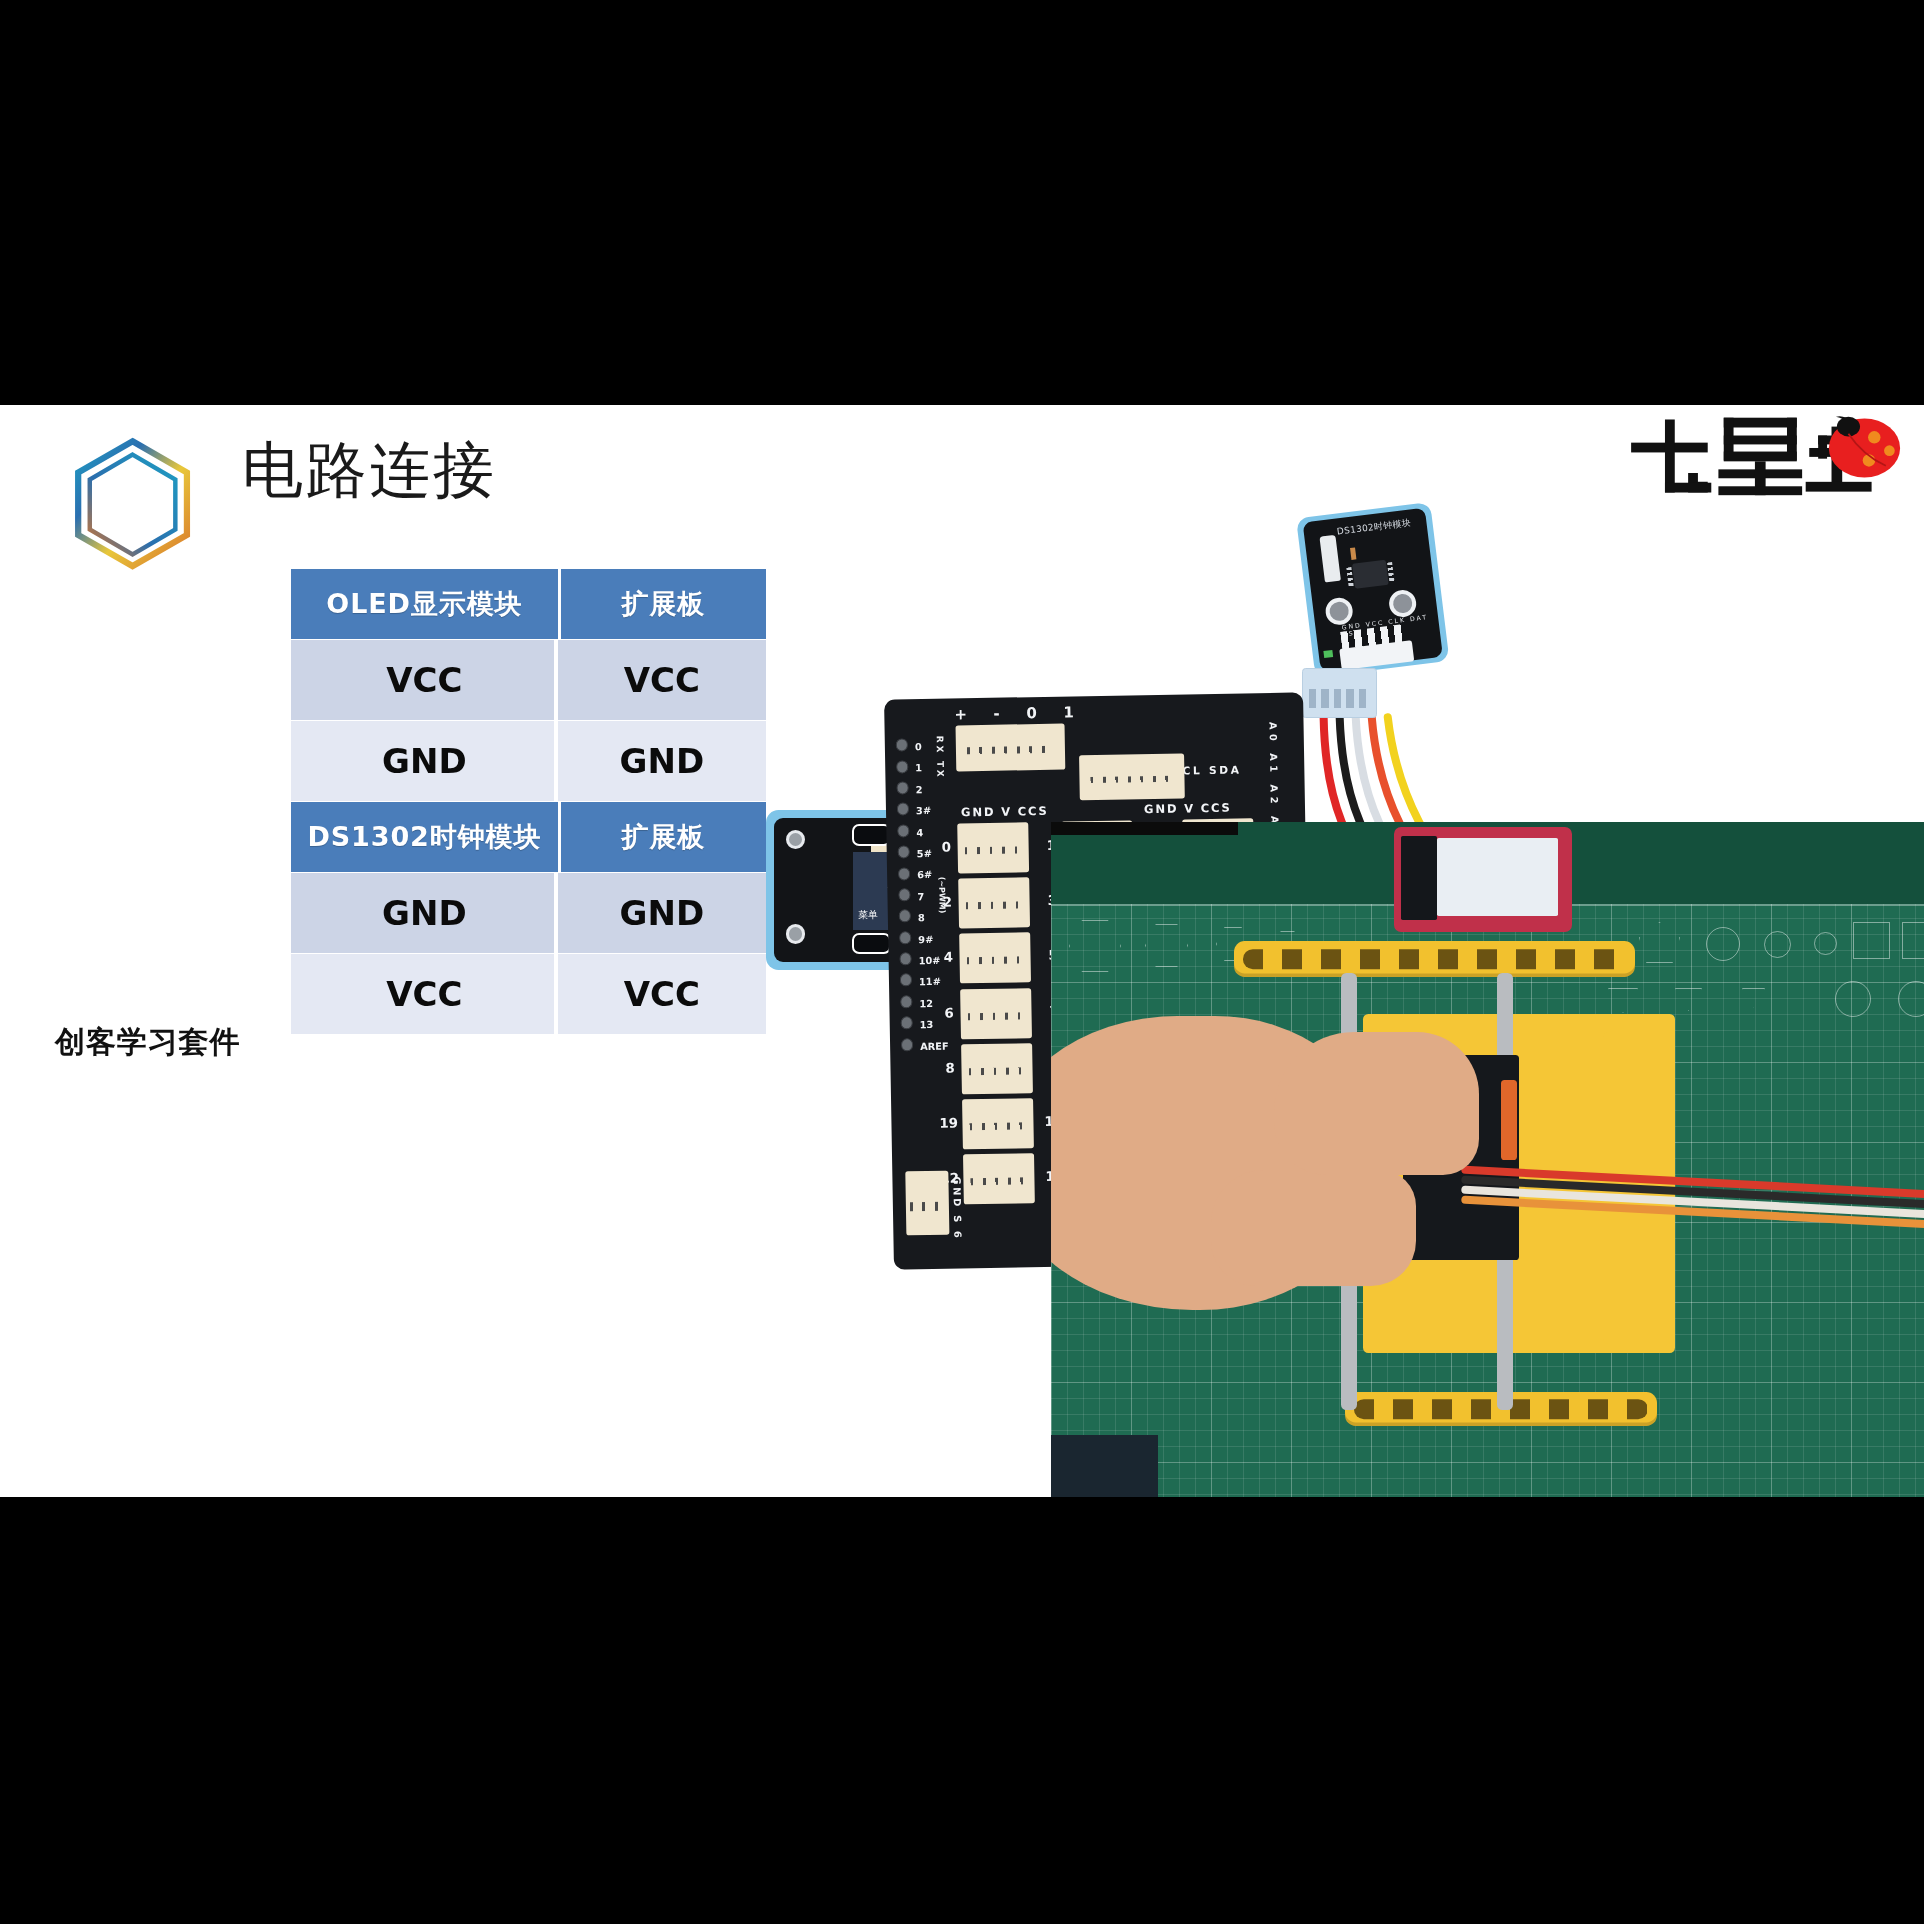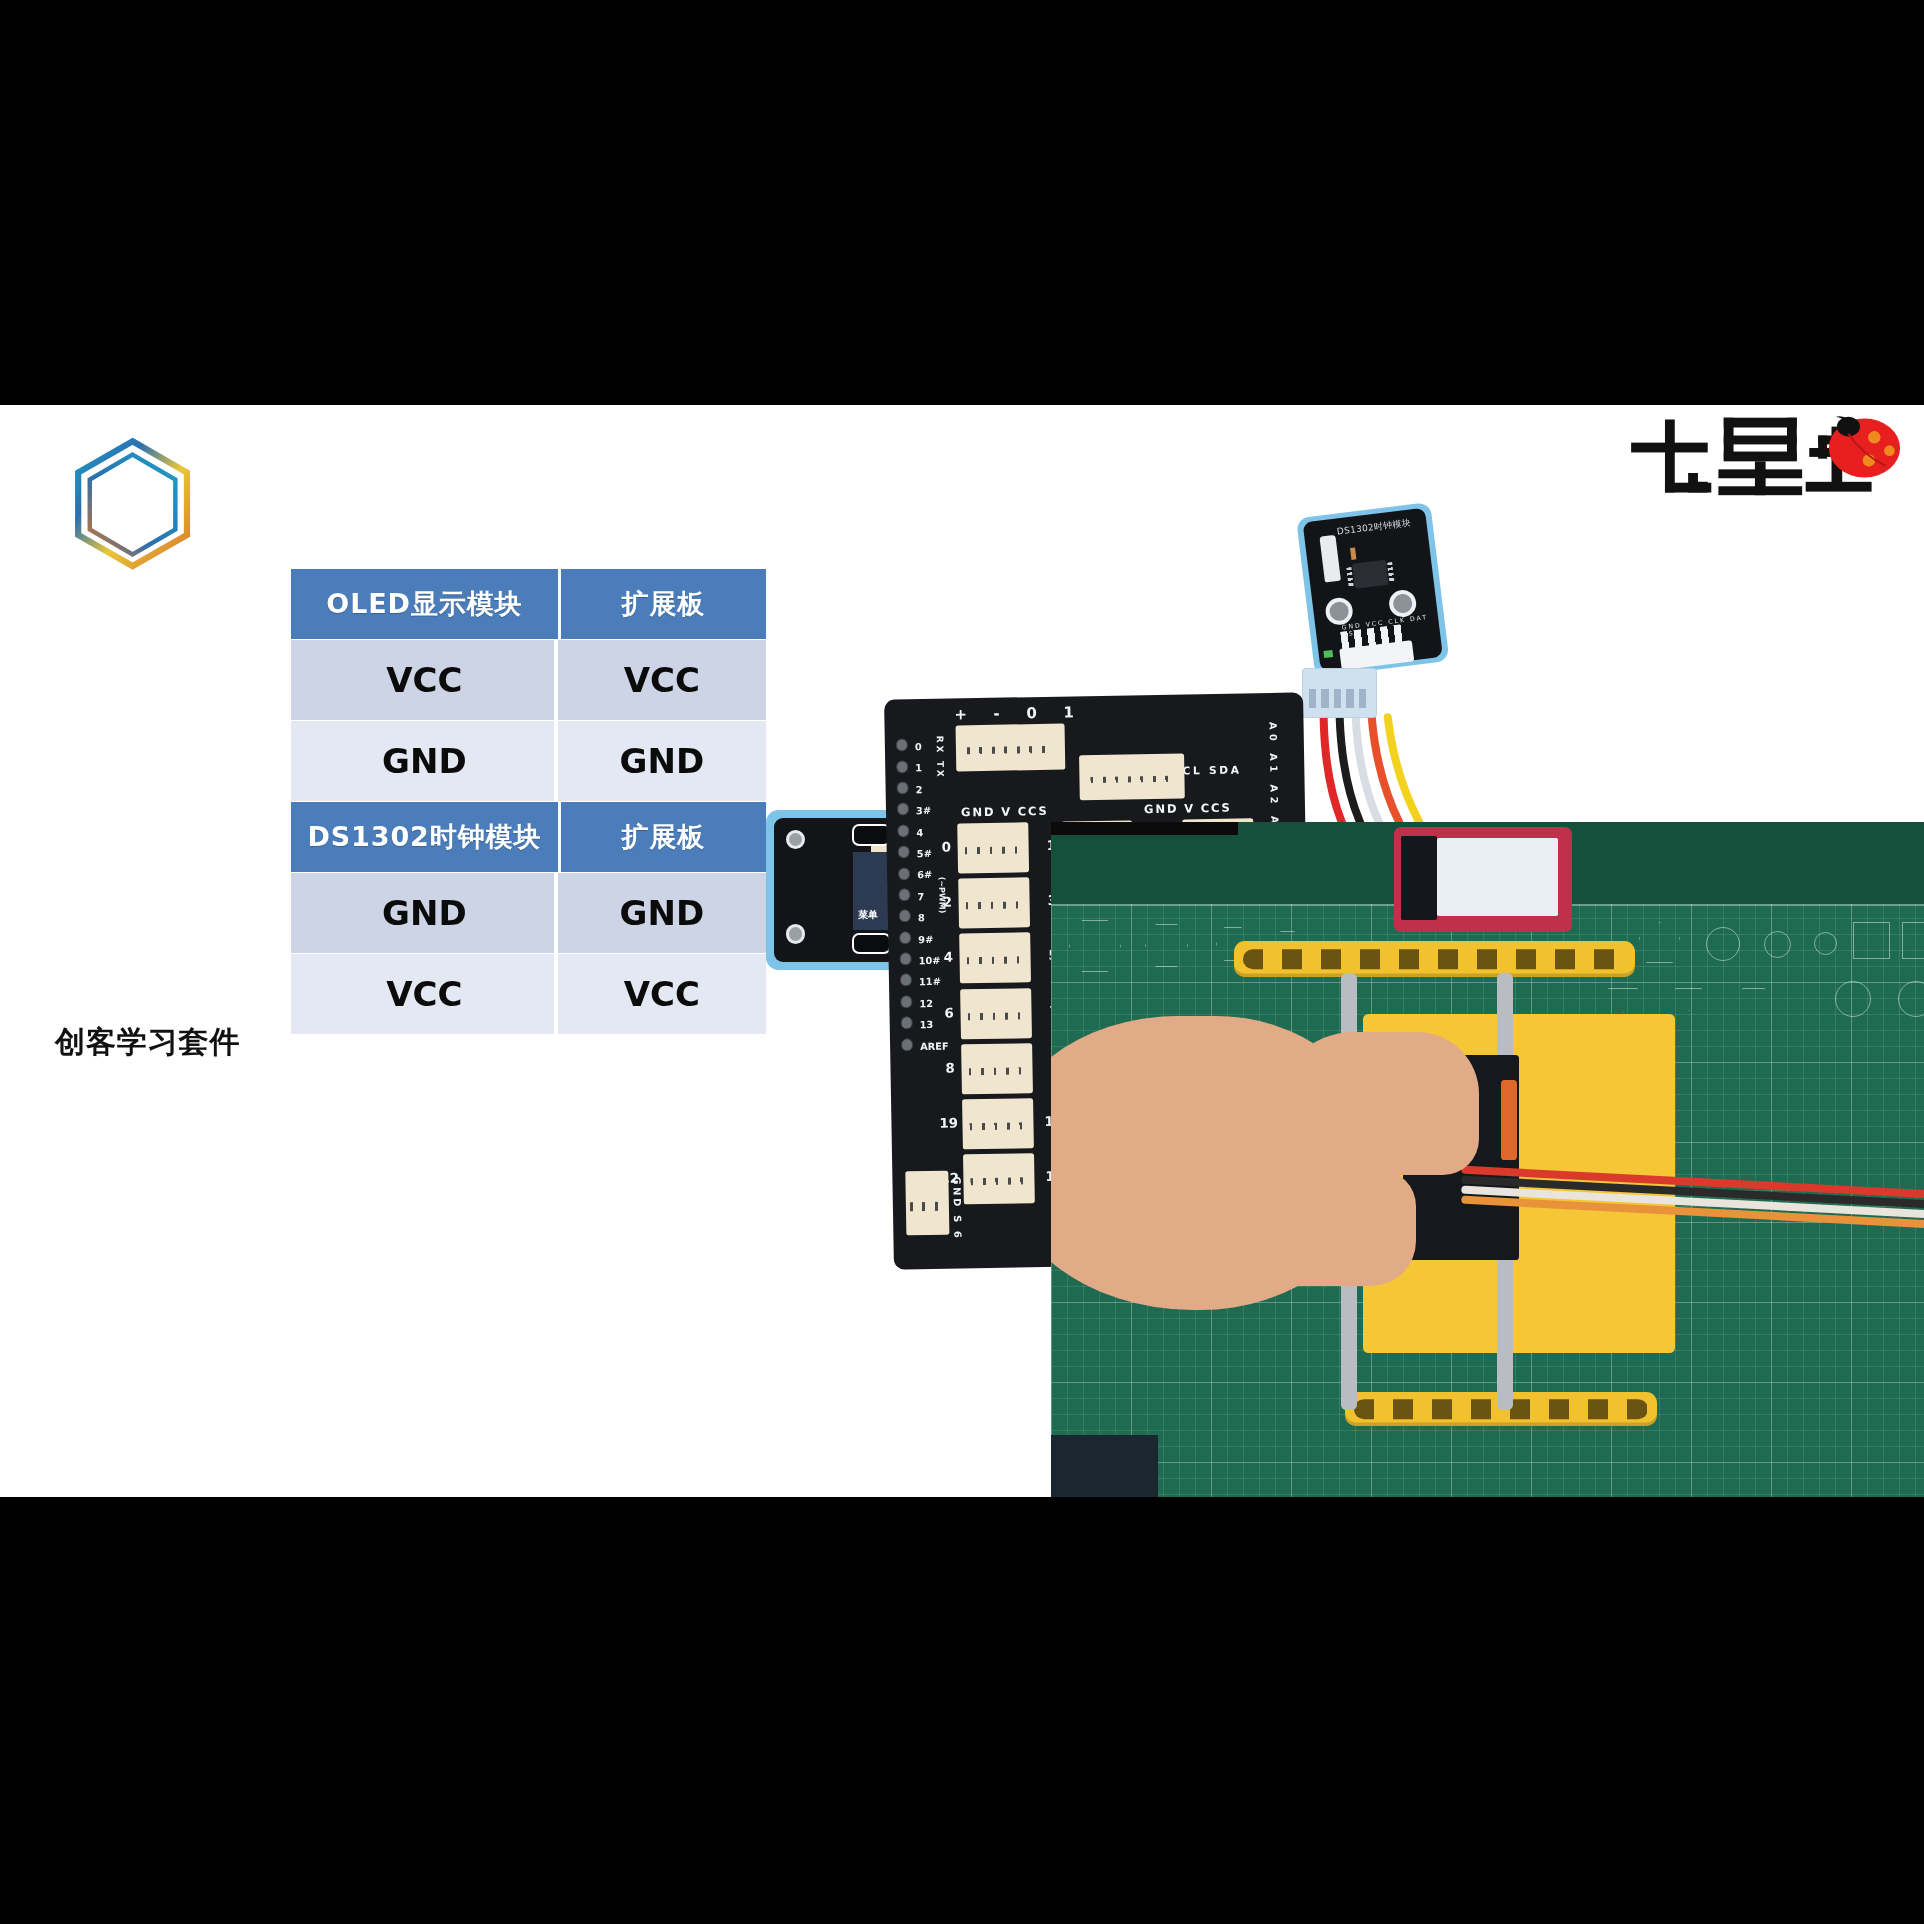--- a/index.html
+++ b/index.html
@@ -126,21 +126,21 @@
   .oled-screen{ position:absolute; left:87px; top:42px; width:160px; height:78px;
                 background:#2c3a52; }
   .oled-screen .l1{ position:absolute; left:0; right:0; top:15px; text-align:center;
                     color:#cfe6ff; font-size:8px; font-family:"DejaVu Sans",sans-serif;}
   .oled-screen .l2{ position:absolute; left:0; right:0; top:26px; text-align:center;
                     color:#ffffff; font-size:15px; font-weight:bold;
                     font-family:"DejaVu Sans",sans-serif;}
   .oled-screen .l3{ position:absolute; left:0; right:0; top:46px; text-align:center;
                     color:#dfe9f5; font-size:8px; font-family:"DejaVu Sans",sans-serif;}
   .oled-screen .l4{ position:absolute; left:5.3px; top:57px; color:#fff; font-size:9.8px;
-                    font-weight:bold; font-family:"DejaVu Sans",sans-serif;}
+                    font-weight:normal; font-family:"DejaVu Sans",sans-serif;}
   .oled-ribbon{ position:absolute; left:105px; top:16px; width:125px; height:27px;
                 background:#efe3c8; }
   .oled-ribbon::after{ content:""; position:absolute; left:16px; top:-7.1px; width:93px;
                 height:10.7px; background:#c8a441; }
   .oled-mhole{ position:absolute; width:19.6px; height:19.6px; border-radius:50%;
                background:#9aa0a6; border:3.6px solid #e7eaee; }
   .oled-btn{ position:absolute; width:39px; height:21.4px; background:#0a0c0f;
              border:2.7px solid #ffffff; border-radius:7.1px; }
   .oled-pinrow{ position:absolute; left:125px; top:132px; color:#7fd4ff; font-size:7.1px;
                 letter-spacing:4.5px; font-family:"DejaVu Sans",sans-serif;}
@@ -219,20 +219,21 @@
           <stop offset="0%" stop-color="#d9762c"></stop>
           <stop offset="40%" stop-color="#2a6fae"></stop>
           <stop offset="100%" stop-color="#1e9fc4"></stop>
         </linearGradient>
       </defs>
       <polygon points="87,16 148,51 148,121 87,156 26,121 26,51" fill="none" stroke="url(#hg)" stroke-width="7"></polygon>
       <polygon points="87,31 135,59 135,115 87,143 39,115 39,59" fill="none" stroke="url(#hg2)" stroke-width="5"></polygon>
     </svg>
   </div>
 
+  <div id="title">电路连接</div>
 
   <div id="wordmark">
     <svg viewBox="0 0 320 110" width="285" height="98">
       <g fill="#111">
 
         <rect x="8" y="40" width="86" height="11"></rect>
         <rect x="46" y="14" width="11" height="82"></rect>
         <path d="M46 96 h48 v-12 h-11 v-10 h-11 v22 z"></path>
         <rect x="46" y="85" width="52" height="11"></rect>
 

